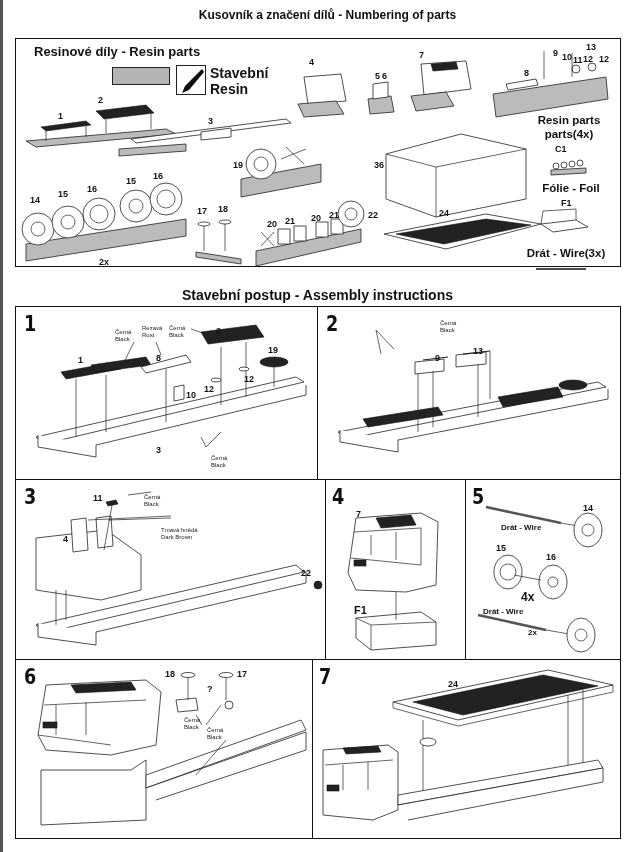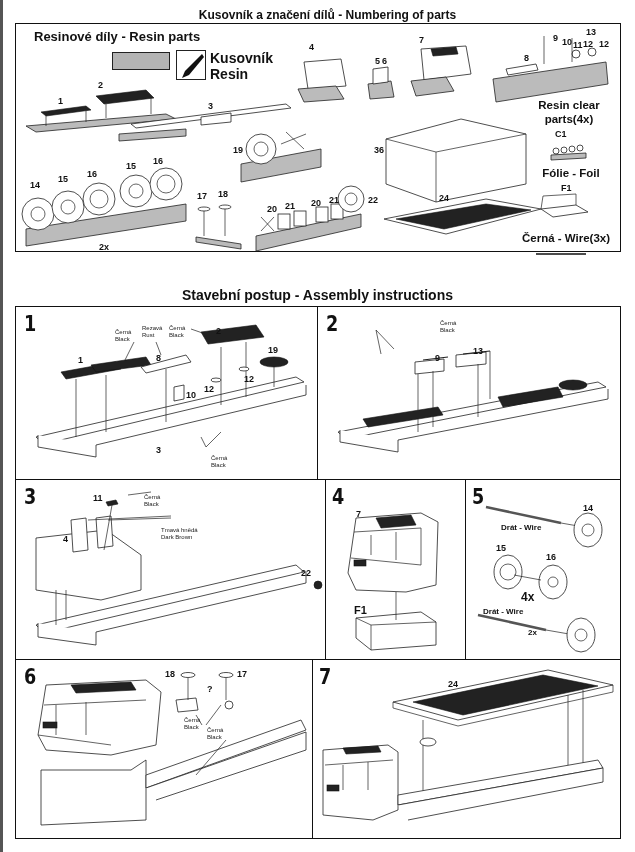--- a/index.html
+++ b/index.html
@@ -19,30 +19,30 @@
   .k { fill: #222; stroke: #111; stroke-width: 0.6; }
   .ln { fill: none; stroke: #222; stroke-width: 0.7; }
 </style>
 </head>
 <body>
 
 <div class="left-rule"></div>
 
 <div class="heading" style="top:8px;padding-left:20px;">Kusovník a značení dílů - Numbering of parts</div>
 
-<div class="frame" style="left:15px; top:23px; width:606px; height:229px;">
+<div class="frame" style="left:15px; top:38px; width:606px; height:229px;">
   <div class="big" style="left:18px; top:6px;">Resinové díly - Resin parts</div>
 
   <div style="position:absolute; left:96px; top:28px; width:58px; height:18px; background:#b4b4b4; border:1px solid #222;"></div>
   <div style="position:absolute; left:160px; top:26px; width:30px; height:30px; border:1px solid #222;">
     <svg width="30" height="30">
       <path d="M25 3 L8 20 L5 27 L12 24 L27 6 Z" fill="#111"></path>
     </svg>
   </div>
-  <div class="big" style="left:194px; top:27px; font-size:14px;">Kusovník</div>
+  <div class="big" style="left:194px; top:27px; font-size:14px;">Stavební</div>
   <div class="big" style="left:194px; top:43px; font-size:14px;">Resin</div>
 
   <svg width="606" height="245">
 
     <g>
       <path class="g" d="M10 102 L150 90 L160 95 L20 108 Z"></path>
       <path class="k" d="M25 88 L70 82 L75 86 L30 92 Z"></path>
       <path class="k" d="M80 72 L130 66 L138 74 L88 80 Z"></path>
       <path class="ln" d="M30 92 L30 102 M70 86 L70 98 M90 80 L90 94 M135 74 L135 90"></path>
     </g>
@@ -166,26 +166,26 @@
   <div class="lbl" style="left:202px; top:166px;">18</div>
   <div class="lbl" style="left:217px; top:122px;">19</div>
   <div class="lbl" style="left:251px; top:181px;">20</div>
   <div class="lbl" style="left:269px; top:178px;">21</div>
   <div class="lbl" style="left:295px; top:175px;">20</div>
   <div class="lbl" style="left:313px; top:172px;">21</div>
   <div class="lbl" style="left:352px; top:172px;">22</div>
   <div class="lbl" style="left:358px; top:122px;">36</div>
   <div class="lbl" style="left:423px; top:170px;">24</div>
 
-  <div class="mid" style="left:508px; top:75px; width:90px;">Resin clear</div>
+  <div class="mid" style="left:508px; top:75px; width:90px;">Resin parts</div>
   <div class="mid" style="left:508px; top:89px; width:90px;">parts(4x)</div>
   <div class="lbl" style="left:539px; top:106px;">C1</div>
   <div class="mid" style="left:505px; top:143px; width:100px;text-align:center;">Fólie - Foil</div>
   <div class="lbl" style="left:545px; top:160px;">F1</div>
-  <div class="mid" style="left:495px; top:208px; width:110px;">Černá - Wire(3x)</div>
+  <div class="mid" style="left:495px; top:208px; width:110px;">Drát - Wire(3x)</div>
 </div>
 
 <div class="heading" style="top:287px; font-size:14px;">Stavební postup - Assembly instructions</div>
 
 <div class="frame" style="left:15px; top:306px; width:303px; height:174px;">
   <div class="stepnum" style="left:8px; top:6px;">1</div>
   <svg width="303" height="174">
     <path class="w" d="M20 130 L280 70 L288 75 L28 137 Z"></path>
     <path class="w" d="M22 128 L22 140 L80 150 L80 138"></path>
     <path class="w" d="M80 138 L290 88 L290 78"></path>

